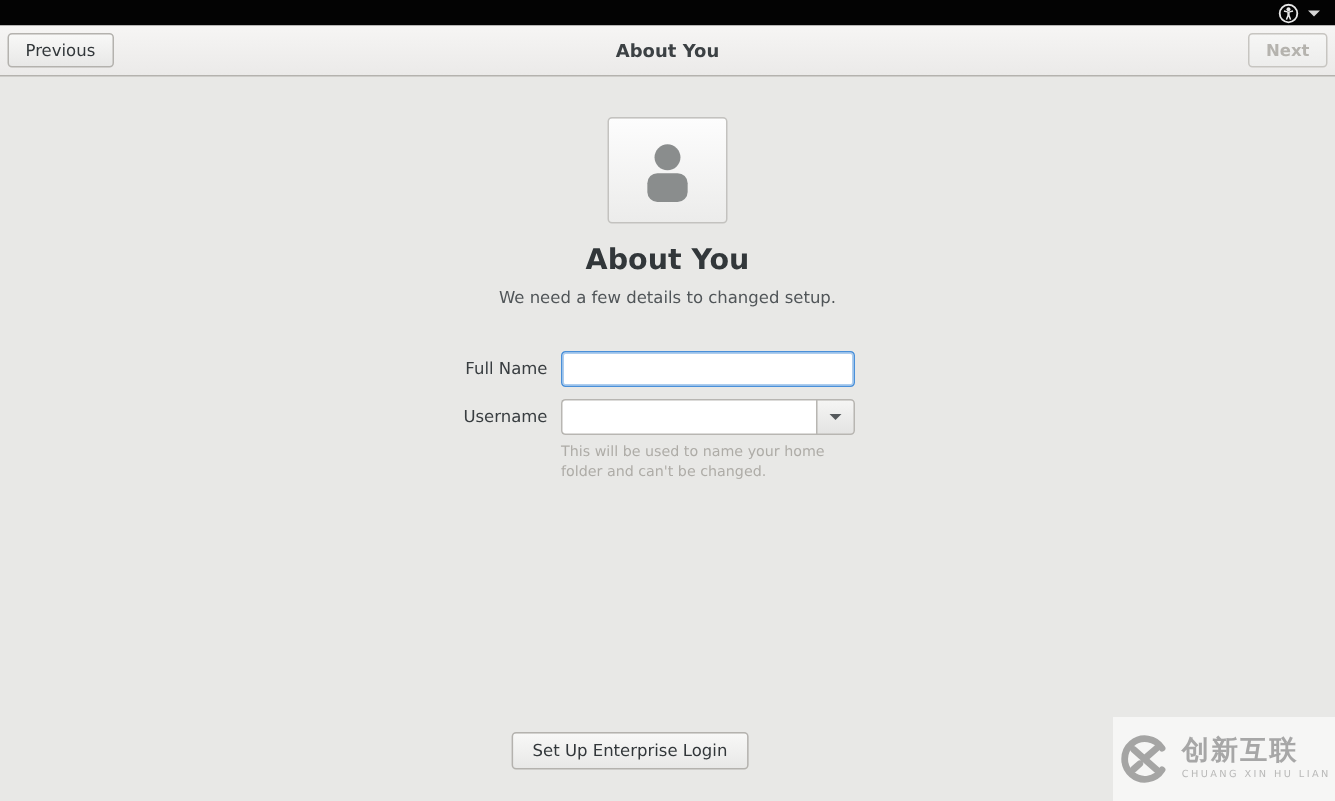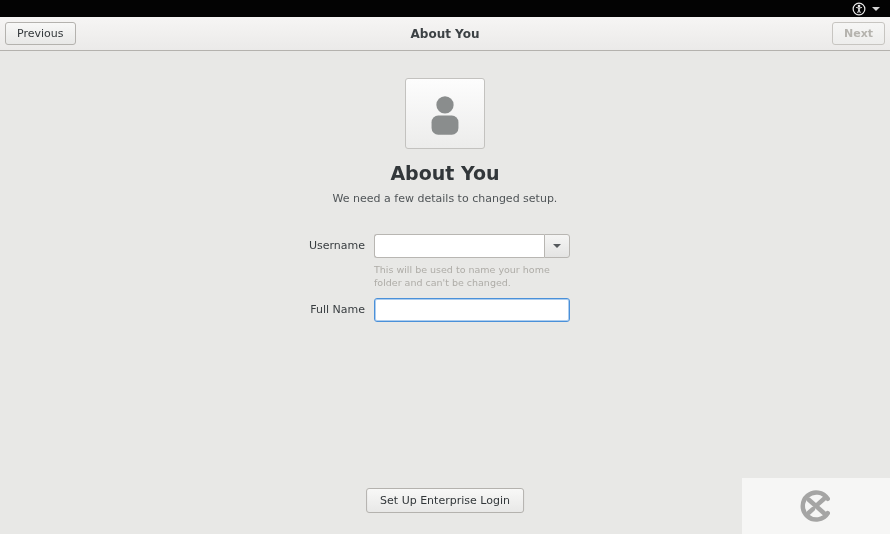--- a/index.html
+++ b/index.html
@@ -105,21 +105,21 @@
     width:0; height:0;
     border-left:4px solid transparent; border-right:4px solid transparent;
     border-top:4px solid #55595c;
   }
   .help-text {
     width:200px; margin-top:5px;
     font-size:9.5px; line-height:1.4; color:#aeaca7;
   }
 
   .btn-enterprise {
-    position:absolute; left:445px; bottom:21px;
+    position:absolute; left:420px; bottom:21px;
     transform:translateX(-50%);
     padding:5px 13px;
   }
 
   
   .watermark {
     position:absolute; right:0; bottom:0;
     width:148px; height:56px;
     background:#f6f6f5;
     display:flex; align-items:center; justify-content:center; gap:7px;
@@ -162,41 +162,45 @@
         <circle cx="50" cy="31" r="18" fill="#8a8d8d"></circle>
         <rect x="22" y="53" width="56" height="40" rx="14" fill="#8a8d8d"></rect>
       </svg>
     </span>
   </div>
 
   <div class="page-heading">About You</div>
   <div class="page-subtitle">We need a few details to changed setup.</div>
 
   <div class="form">
+    <div class="form-row">
+      <label class="form-label">Full Name</label>
+      <input class="entry focused" type="text" autofocus="" value="" style="">
+    </div>
     <div class="form-row">
       <label class="form-label">Username</label>
       <div>
         <div class="combo">
           <input class="entry" type="text" value="" style="">
           <div class="combo-button">
             <span class="combo-caret"></span>
           </div>
         </div>
         <div class="help-text">This will be used to name your home folder and can't be changed.</div>
       </div>
     </div>
-    <div class="form-row">
-      <label class="form-label">Full Name</label>
-      <input class="entry focused" type="text" autofocus="" value="" style="">
-    </div>
   </div>
 
   <button class="gtk-btn btn-enterprise">Set Up Enterprise Login</button>
 </div>
 
 <div class="watermark">
   <span style="display:flex;">
     <svg width="36" height="36" viewBox="0 0 40 40">
       <path d="M33 12 A15 15 0 1 0 33 28" fill="none" stroke="#a5a5a4" stroke-width="5" stroke-linecap="round"></path>
       <path d="M12 13 L29 28 M29 12 L21 19 M16.5 23.5 L12 27.5" stroke="#a5a5a4" stroke-width="5" stroke-linecap="round" fill="none"></path>
     </svg>
   </span>
+  <span class="wm-text">
+    <span class="wm-cn">创新互联</span>
+    <span class="wm-en">CHUANG XIN HU LIAN</span>
+  </span>
 </div>
 
 </body></html>

